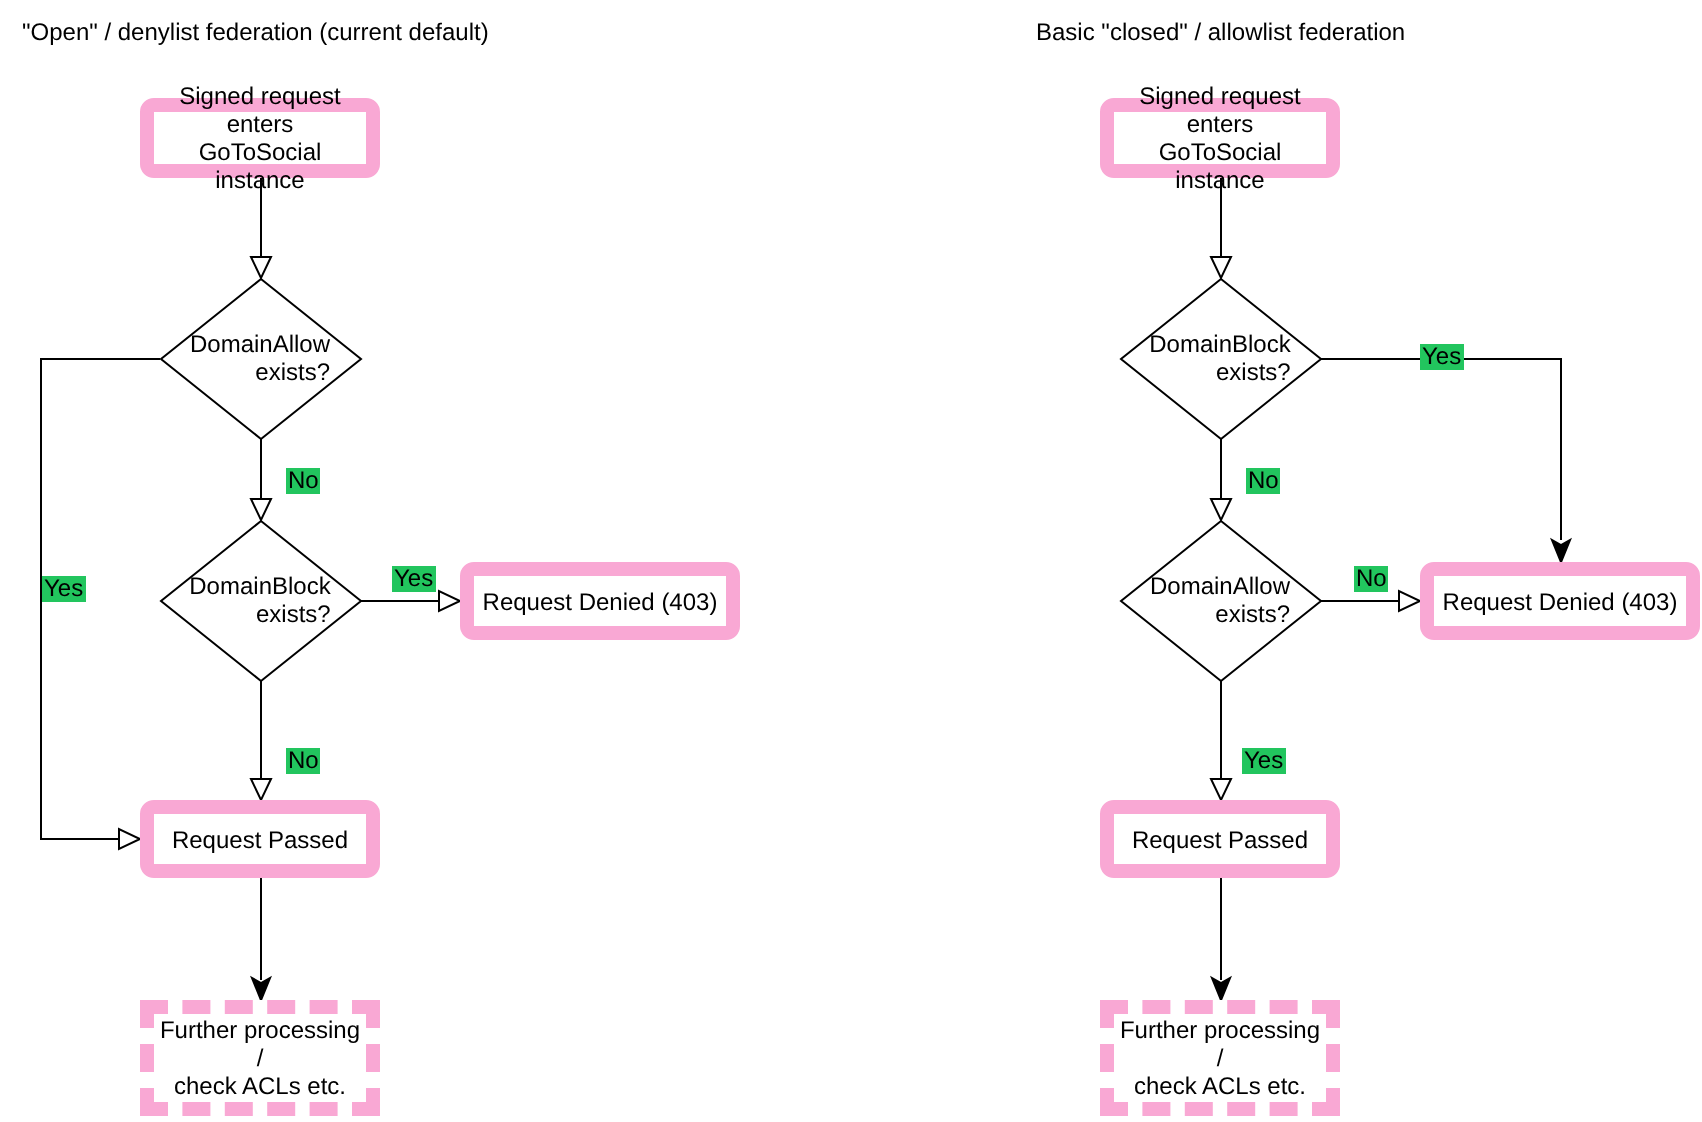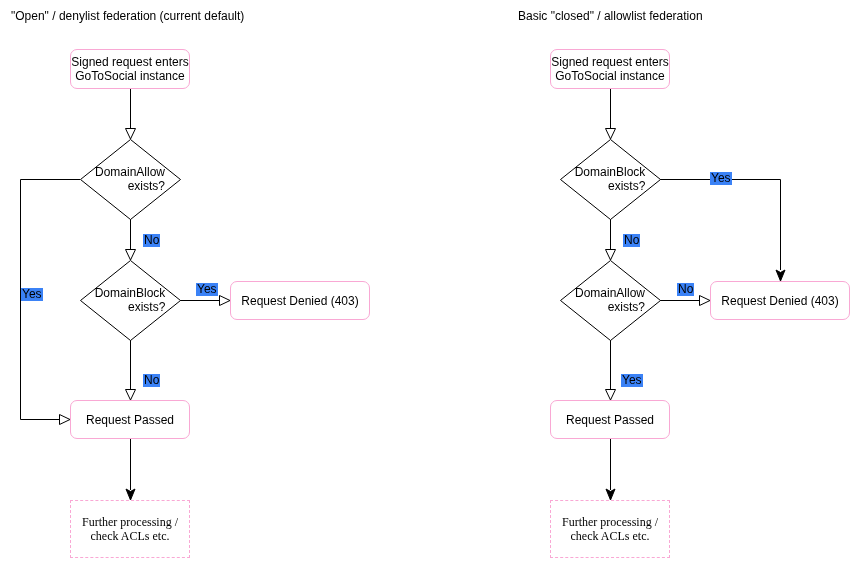--- a/index.html
+++ b/index.html
@@ -29,41 +29,40 @@
   .node {
     position: absolute;
     box-sizing: border-box;
     display: flex;
     align-items: center;
     justify-content: center;
     text-align: center;
     white-space: pre-line;
     line-height: 14px;
     background: #ffffff;
-    border: 1px solid #f9a8d4;
+    border: 7px solid #f9a8d4;
     border-radius: 7px;
   }
   .node.dashed {
     border-style: dashed;
     border-radius: 0;
-    font-family: Liberation Serif, serif;
   }
   .diamond-label {
     position: absolute;
     box-sizing: border-box;
     display: flex;
     align-items: center;
     justify-content: center;
     text-align: right;
     white-space: pre-line;
     line-height: 14px;
   }
   .edge-label {
     position: absolute;
-    background: #3b82f6;
+    background: #22c55e;
     line-height: 13px;
     padding: 0 1px;
     white-space: nowrap;
   }
 </style>
 </head>
 <body>
 
 <div class="canvas">
 

